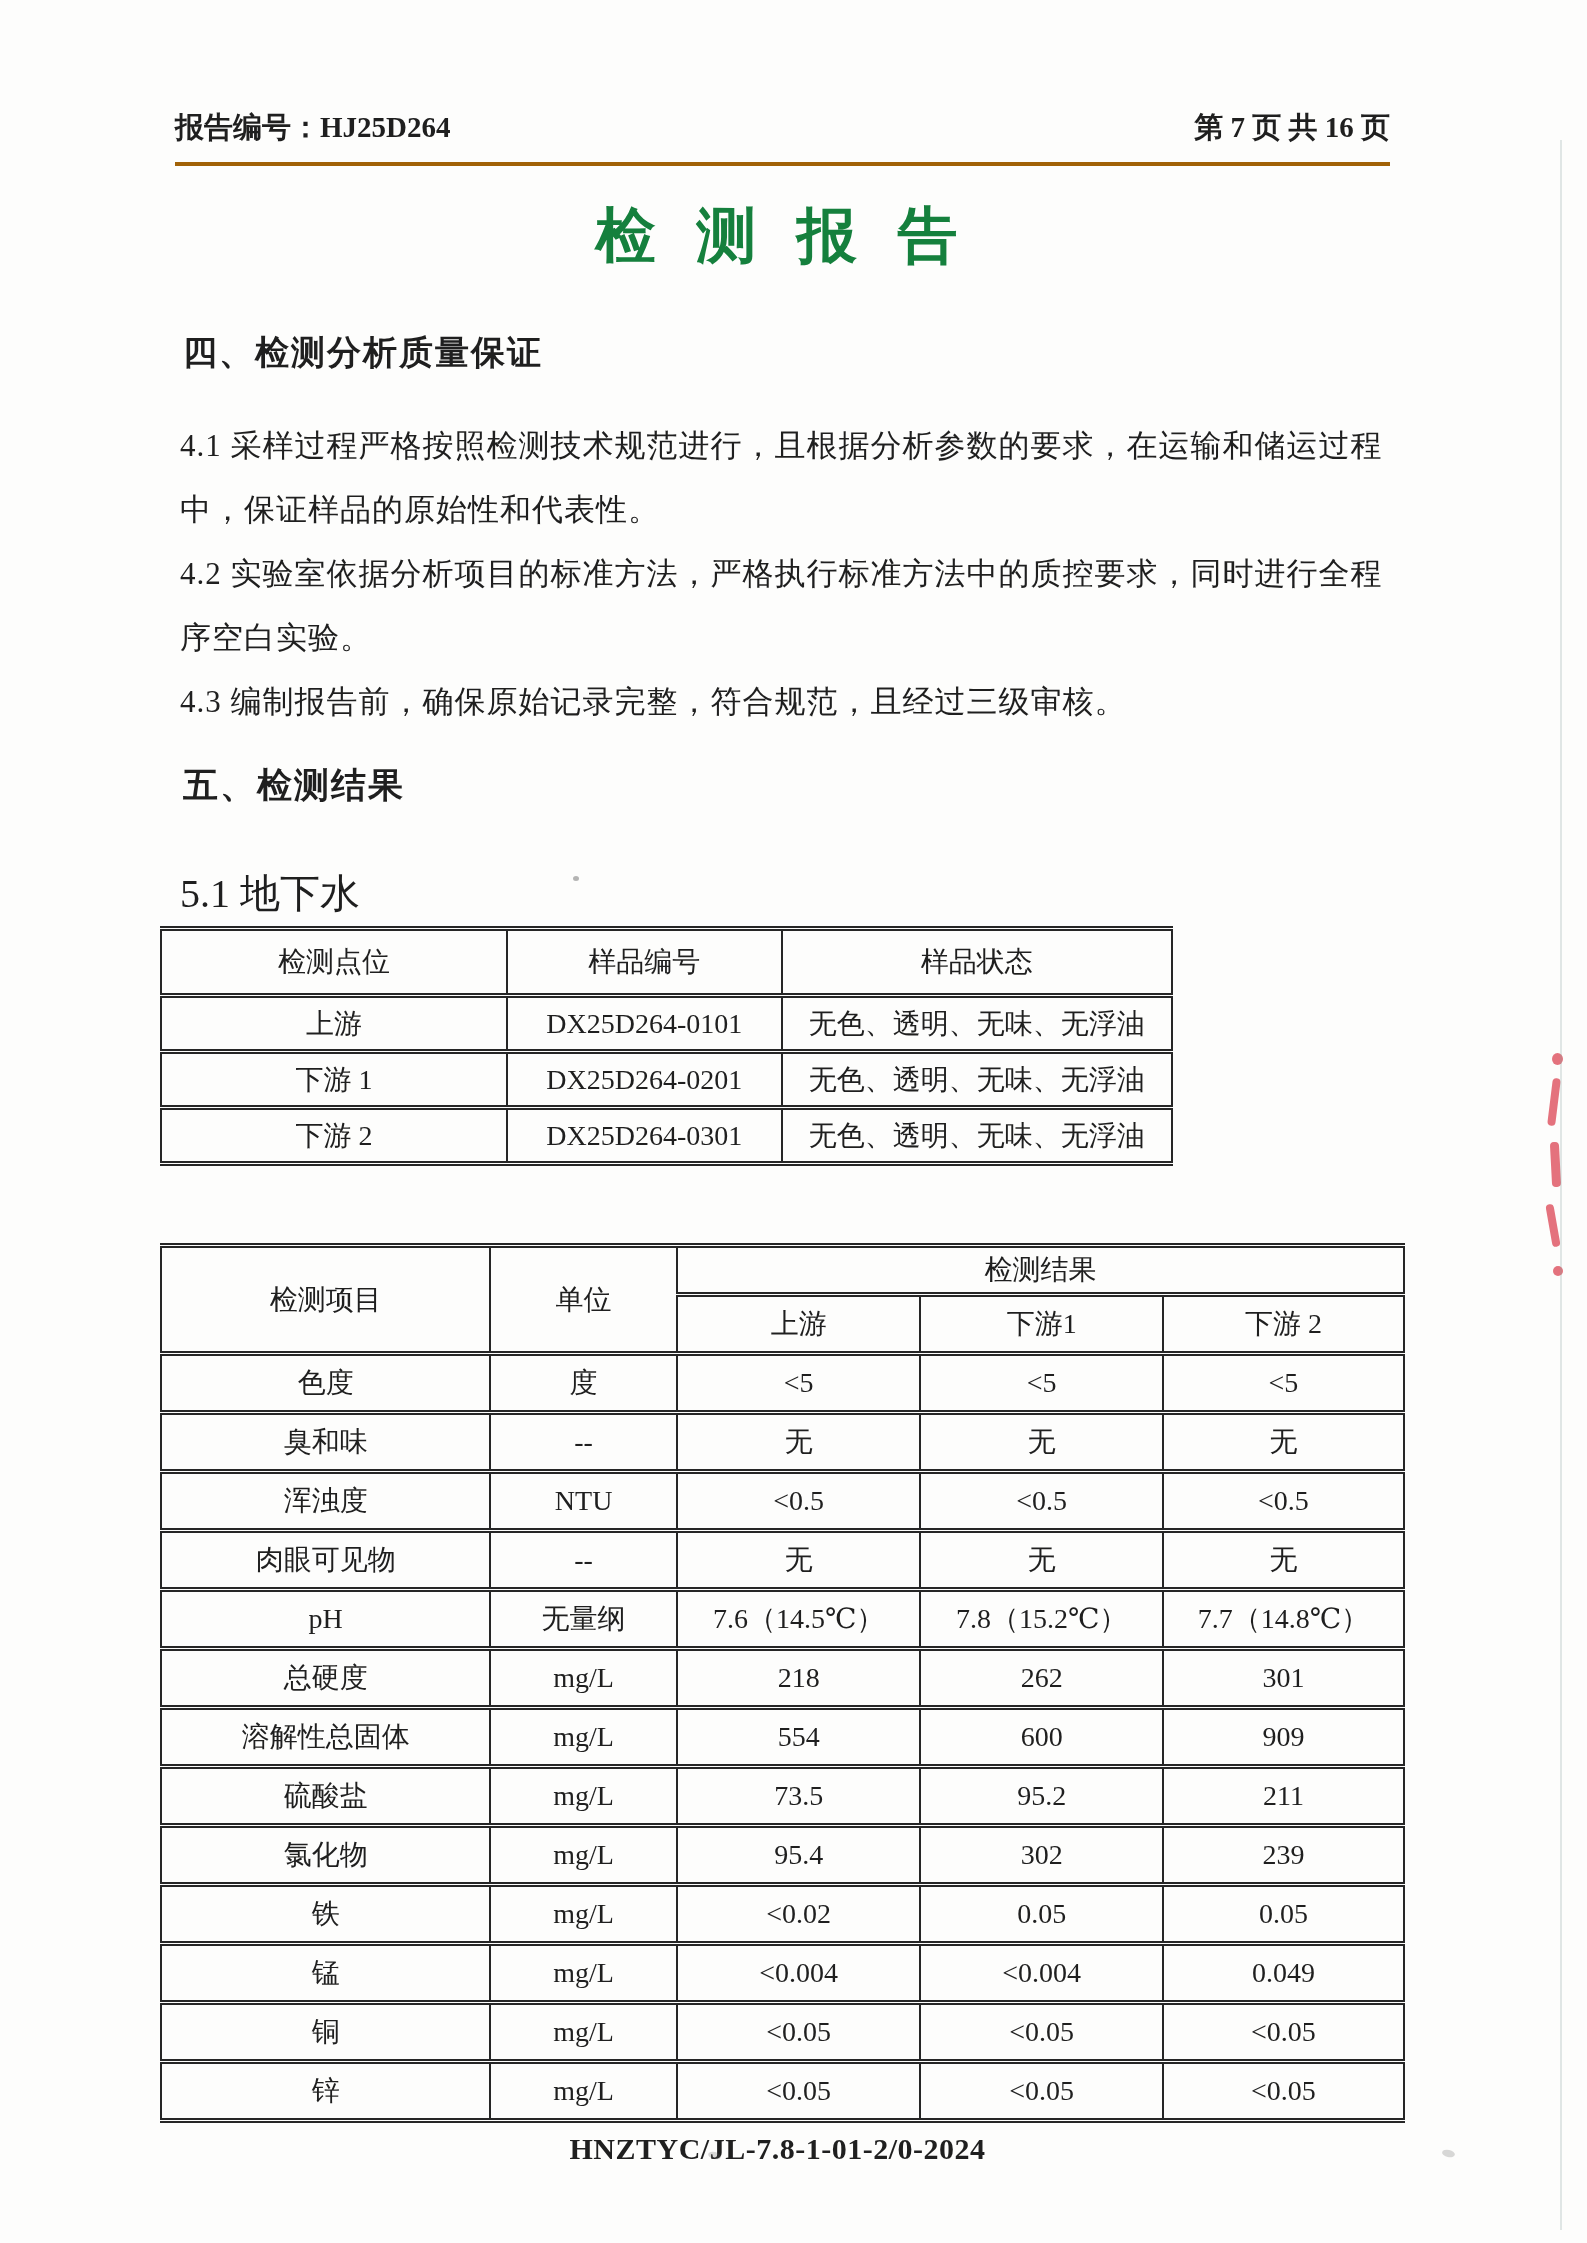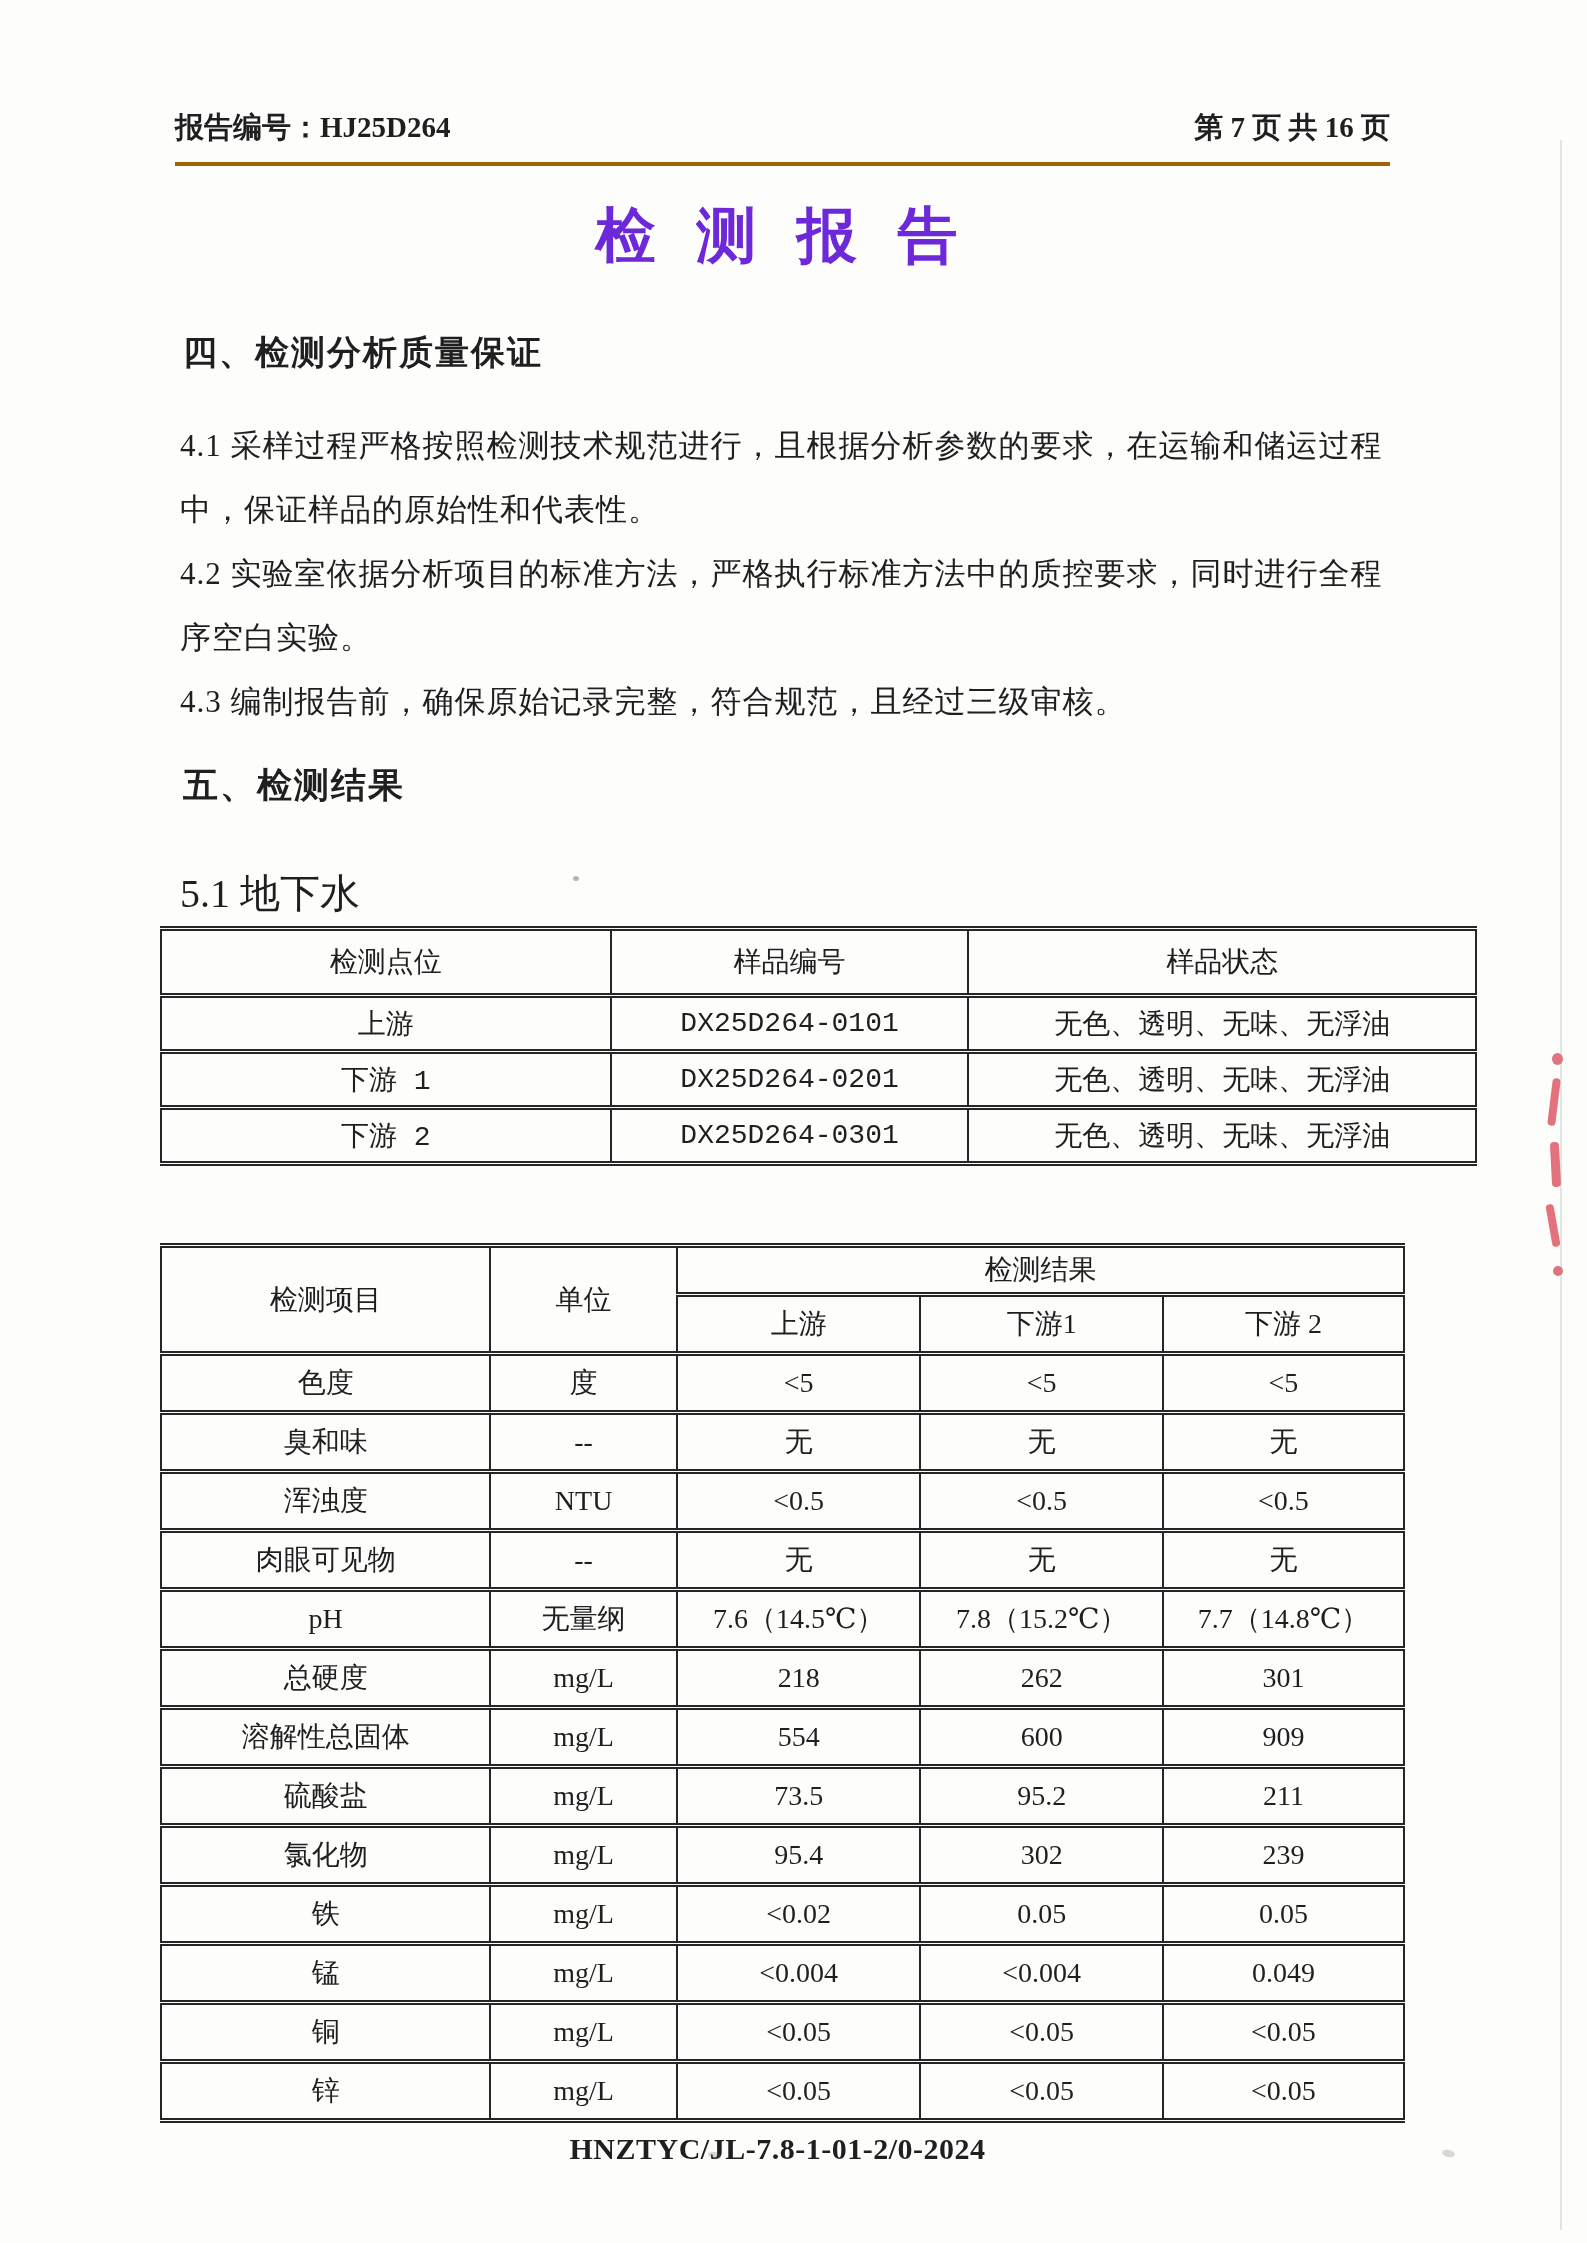--- a/index.html
+++ b/index.html
@@ -19,21 +19,21 @@
     border-bottom:4px solid #a16207;
     padding-bottom:14px;
     font-size:29px;font-weight:700;
   }
   .hdr .code{font-family:"Liberation Serif","DejaVu Serif",serif;}
   
   .title{
     position:absolute;left:160px;top:196px;width:1245px;
     text-align:center;
     font-family:"Liberation Sans","DejaVu Sans",sans-serif;
-    font-size:60px;font-weight:700;letter-spacing:12px;color:#6d28d9;
+    font-size:60px;font-weight:700;letter-spacing:12px;color:#15803d;
   }
   
   .h4{
     position:absolute;left:183px;top:330px;
     font-family:"Liberation Sans","DejaVu Sans",sans-serif;
     font-size:34px;font-weight:700;letter-spacing:2px;
   }
   .h5{
     position:absolute;left:183px;top:762px;
     font-family:"Liberation Sans","DejaVu Sans",sans-serif;
@@ -48,21 +48,21 @@
   .paras .ln{white-space:nowrap;}
   
   table{border-collapse:collapse;table-layout:fixed;position:absolute;left:160px;}
   th,td{
     border-left:2px solid #262626;border-right:2px solid #262626;
     border-top:5px double #262626;border-bottom:5px double #262626;
     text-align:center;vertical-align:middle;
     font-weight:400;font-size:28px;padding:0 6px;
     overflow:hidden;white-space:nowrap;
   }
-  .t1{top:926px;width:1317px;font-family:Liberation Mono, monospace;}
+  .t1{top:926px;width:1013px;}
   .t1 thead th{height:62px;}
   .t1 tbody td{height:51px;}
   .t2{top:1243px;width:1245px;}
   .t2 .tier1 th{height:44px;margin-left:16px;}
   .t2 .tier2 th{height:54px;}
   .t2 tbody td{height:54px;}
   
   .ftr{
     position:absolute;left:160px;top:2132px;width:1235px;
     text-align:center;font-size:30px;font-weight:700;letter-spacing:.5px;

